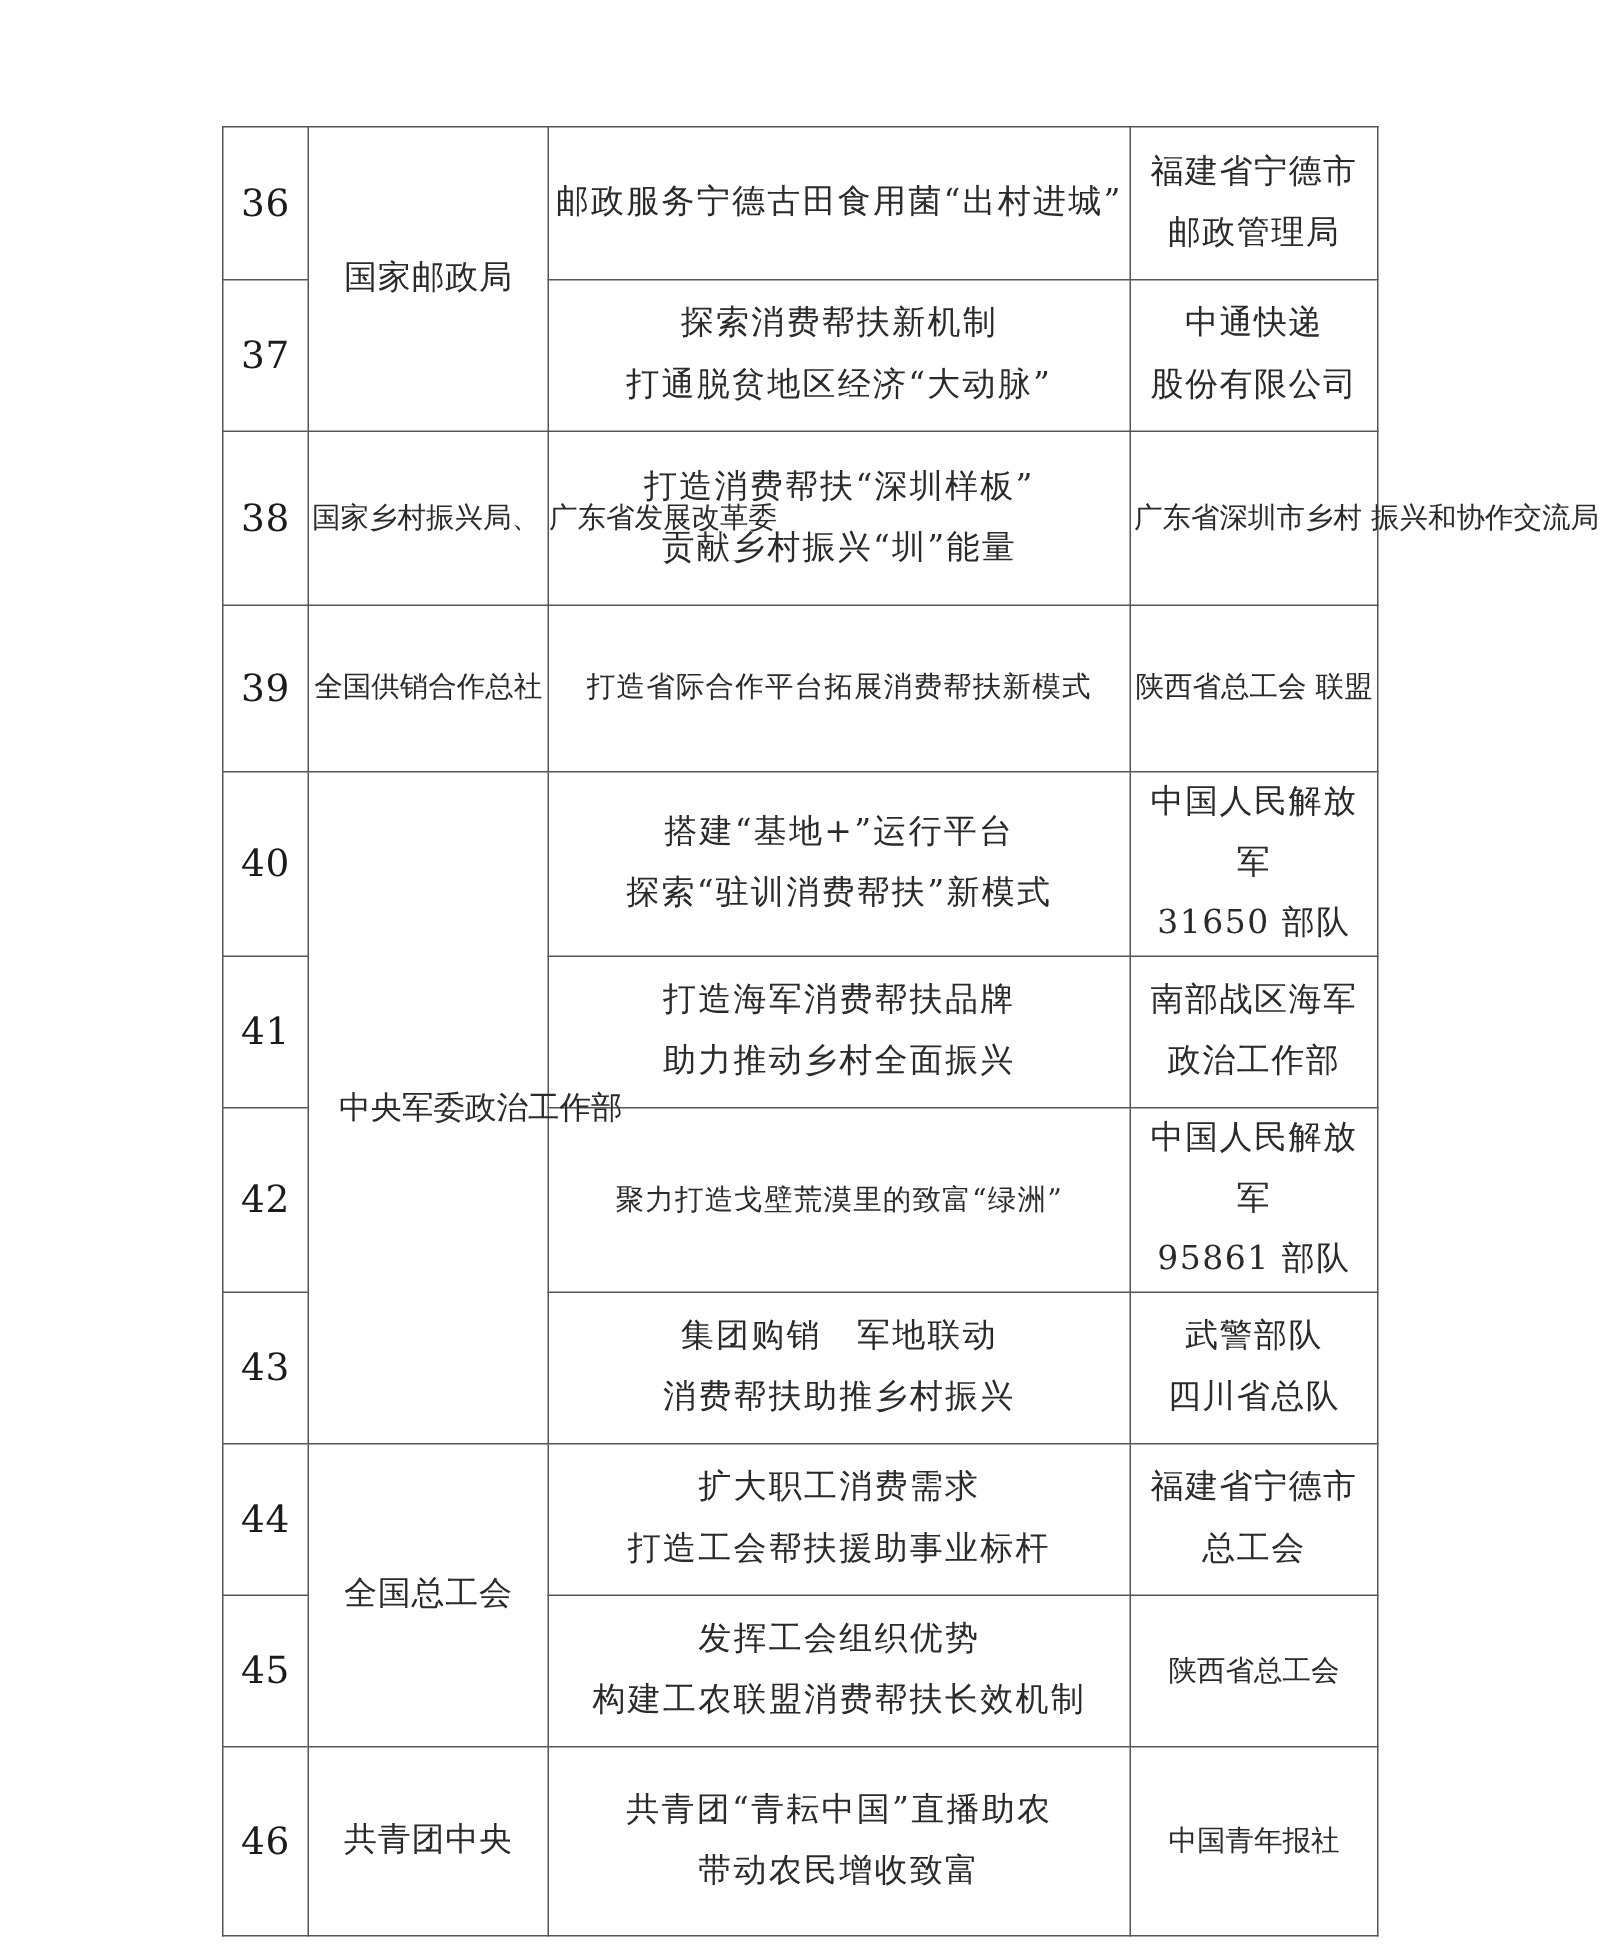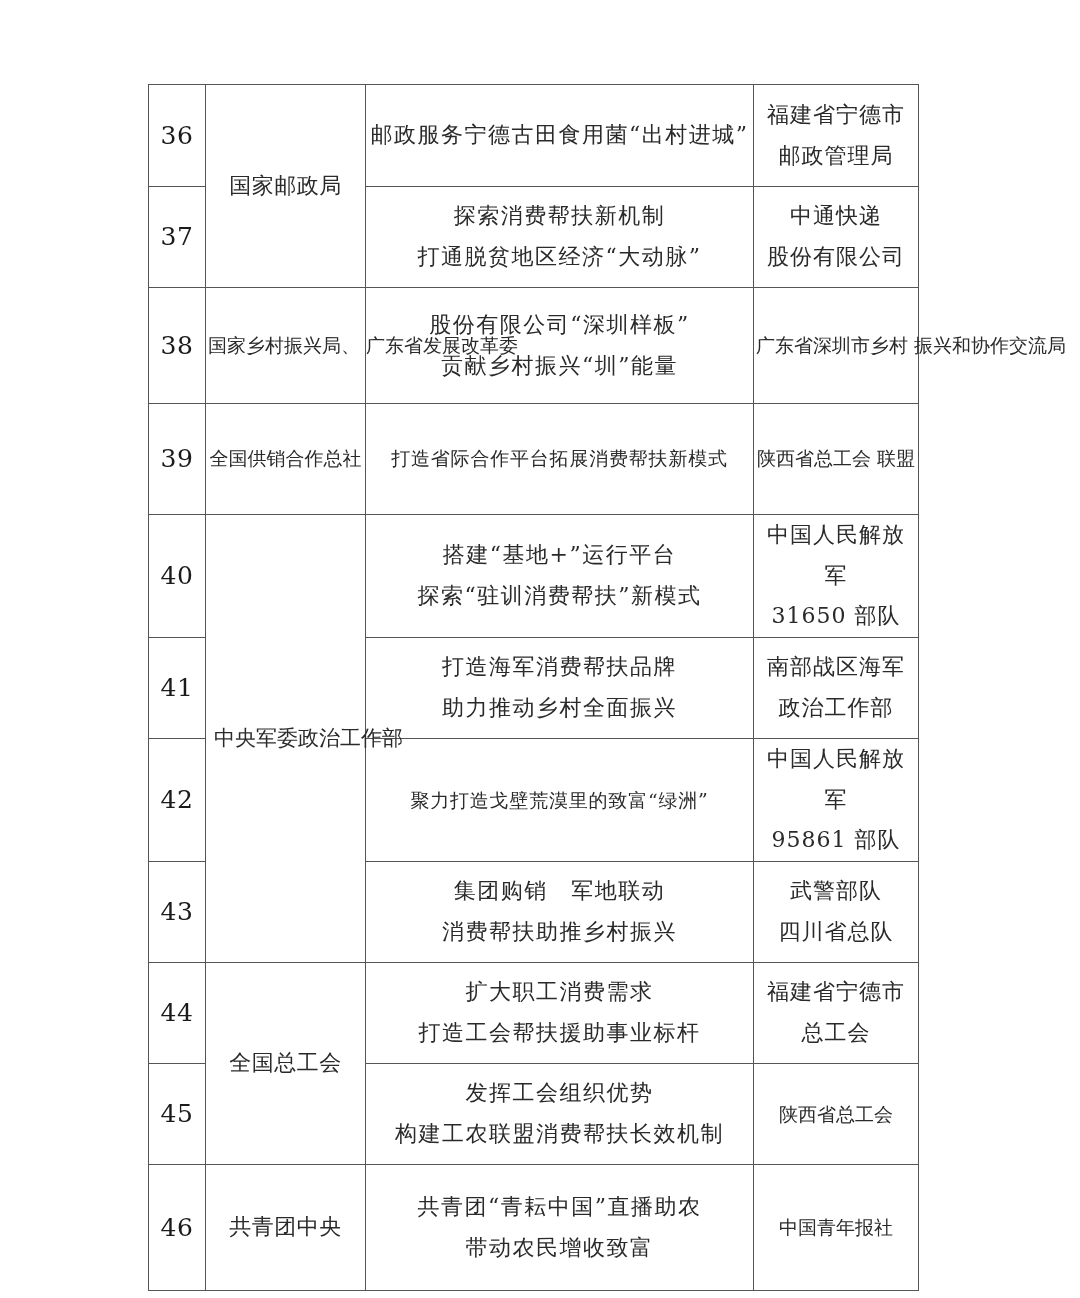--- a/index.html
+++ b/index.html
@@ -75,21 +75,21 @@
     letter-spacing: 0.5px;
     text-align: center;
   }
 
   
   .org-overflow .cell-cn {
     white-space: nowrap;
     letter-spacing: 0px;
     font-size: 21px;
     position: relative;
-    left: 6px;
+    left: 18px;
   }
 
   .cell-title .cell-cn {
     letter-spacing: 1.5px;
   }
 
   
   .title-wide .cell-cn {
     white-space: nowrap;
     letter-spacing: 0.8px;
@@ -160,21 +160,21 @@
 
         <tr class="h115">
           <td class="cell-idx-td">
             <div class="cell-idx">38</div>
           </td>
           <td class="cell-org unit-wide">
             <div class="cell-cn">国家乡村振兴局、
 广东省发展改革委</div>
           </td>
           <td class="cell-title">
-            <div class="cell-cn">股份有限公司“深圳样板”
+            <div class="cell-cn">打造消费帮扶“深圳样板”
 贡献乡村振兴“圳”能量</div>
           </td>
           <td class="cell-unit unit-wide">
             <div class="cell-cn">广东省深圳市乡村
 振兴和协作交流局</div>
           </td>
         </tr>
 
         <tr class="h110">
           <td class="cell-idx-td">

